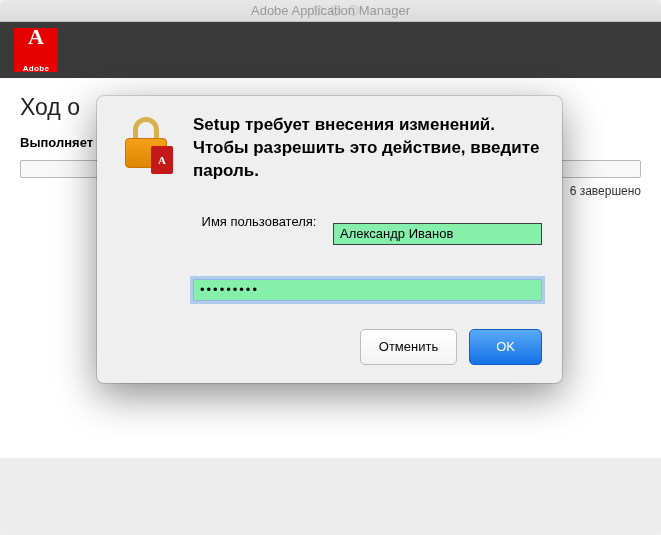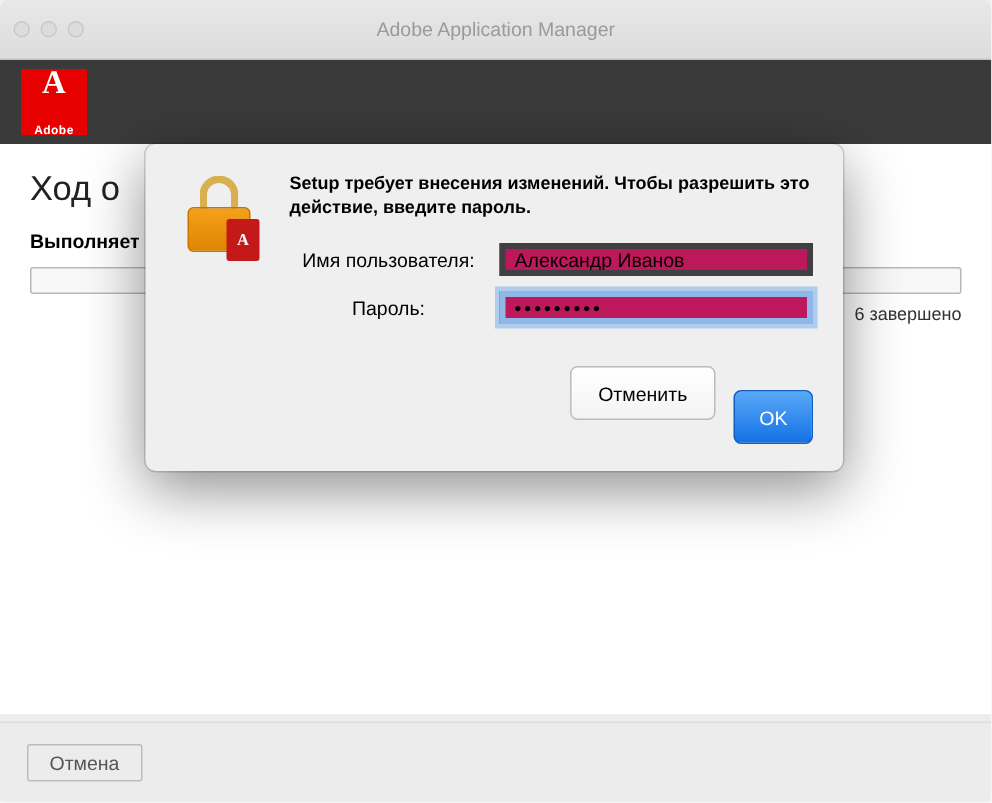--- a/index.html
+++ b/index.html
@@ -13,26 +13,27 @@
     }
     .window {
       width: 661px;
       height: 535px;
       background: #ededed;
       border-radius: 6px;
       overflow: hidden;
       position: relative;
     }
     .titlebar {
-      height: 40px;
+      height: 22px;
       background: linear-gradient(#e8e8e8, #dcdcdc);
       border-bottom: 1px solid #c0c0c0;
       position: relative;
       display: flex;
       align-items: center;
+      justify-content: center;
     }
     .traffic-lights {
       display: flex;
       gap: 7px;
       padding-left: 9px;
     }
     .light {
       width: 11px; height: 11px;
       border-radius: 50%;
       background: #dcdcdc;
@@ -176,45 +177,46 @@
       justify-content: center;
       color: white;
       font-size: 11px;
       font-weight: bold;
       font-family: Georgia, serif;
     }
     .dialog-text {
       flex: 1;
     }
     .dialog-msg {
-      font-size: 12px;
+      font-size: 17px;
       font-weight: bold;
       color: #000;
       line-height: 1.35;
       margin-bottom: 16px;
     }
     .form-row {
       display: flex;
       align-items: center;
       margin-bottom: 10px;
     }
     .form-label {
       width: 140px;
       text-align: center;
       font-size: 13px;
       padding-right: 8px;
     }
     .form-input {
       flex: 1;
       height: 22px;
-      border: 4px solid #404040;
-      background: #be185d;
+      border: 1px solid #404040;
+      background: #86efac;
       padding: 2px 6px;
       font-size: 13px;
       border-radius: 0;
+      margin-top: 24px;
     }
     .form-input.focus {
       outline: none;
       border-color: #8db8e8;
       box-shadow: 0 0 0 3px rgba(100,160,230,0.45);
     }
     .dialog-buttons {
       display: flex;
       justify-content: flex-end;
       gap: 12px;
@@ -226,22 +228,21 @@
       padding: 0 18px;
       border-radius: 5px;
       border: 1px solid #bcbcbc;
       background: linear-gradient(#fff, #f3f3f3);
       cursor: pointer;
     }
     .btn-primary {
       background: linear-gradient(#5aa9f7, #1472e6);
       border: 1px solid #125dc1;
       color: white;
-      padding: 0 16px;
-      margin-top: 16px;
+      padding: 0 26px;
     }
     .pw-dots {
       letter-spacing: 2px;
       font-family: Arial;
     }
   </style>
 </head>
 <body>
 
 <div class="window">
@@ -261,41 +262,37 @@
     </div>
   </div>
 
   <div class="content">
     <h1 class="page-title">Ход о</h1>
     <div class="subtitle">Выполняет</div>
     <div class="progress-bar"></div>
     <div class="status-text">6 завершено</div>
   </div>
 
-  <div class="footer">
-    <button class="btn-flat">Отмена</button>
-  </div>
 
   <div class="dialog">
     <div class="dialog-body">
       <div class="lock-icon">
         <div class="lock-shackle"></div>
         <div class="lock-body"></div>
         <div class="lock-overlay">A</div>
       </div>
       <div class="dialog-text">
         <div class="dialog-msg">Setup требует внесения изменений. Чтобы разрешить это действие, введите пароль.</div>
 
         <div class="form-row">
           <div class="form-label">Имя пользователя:</div>
           <input class="form-input" type="text" value="Александр Иванов" style="">
         </div>
 
         <div class="form-row">
-          <div class="form-label">Пароль:</div>
           <input class="form-input focus pw-dots" type="text" value="•••••••••" style="">
         </div>
       </div>
     </div>
     <div class="dialog-buttons">
       <button class="btn">Отменить</button>
       <button class="btn btn-primary">OK</button>
     </div>
   </div>
 </div>

